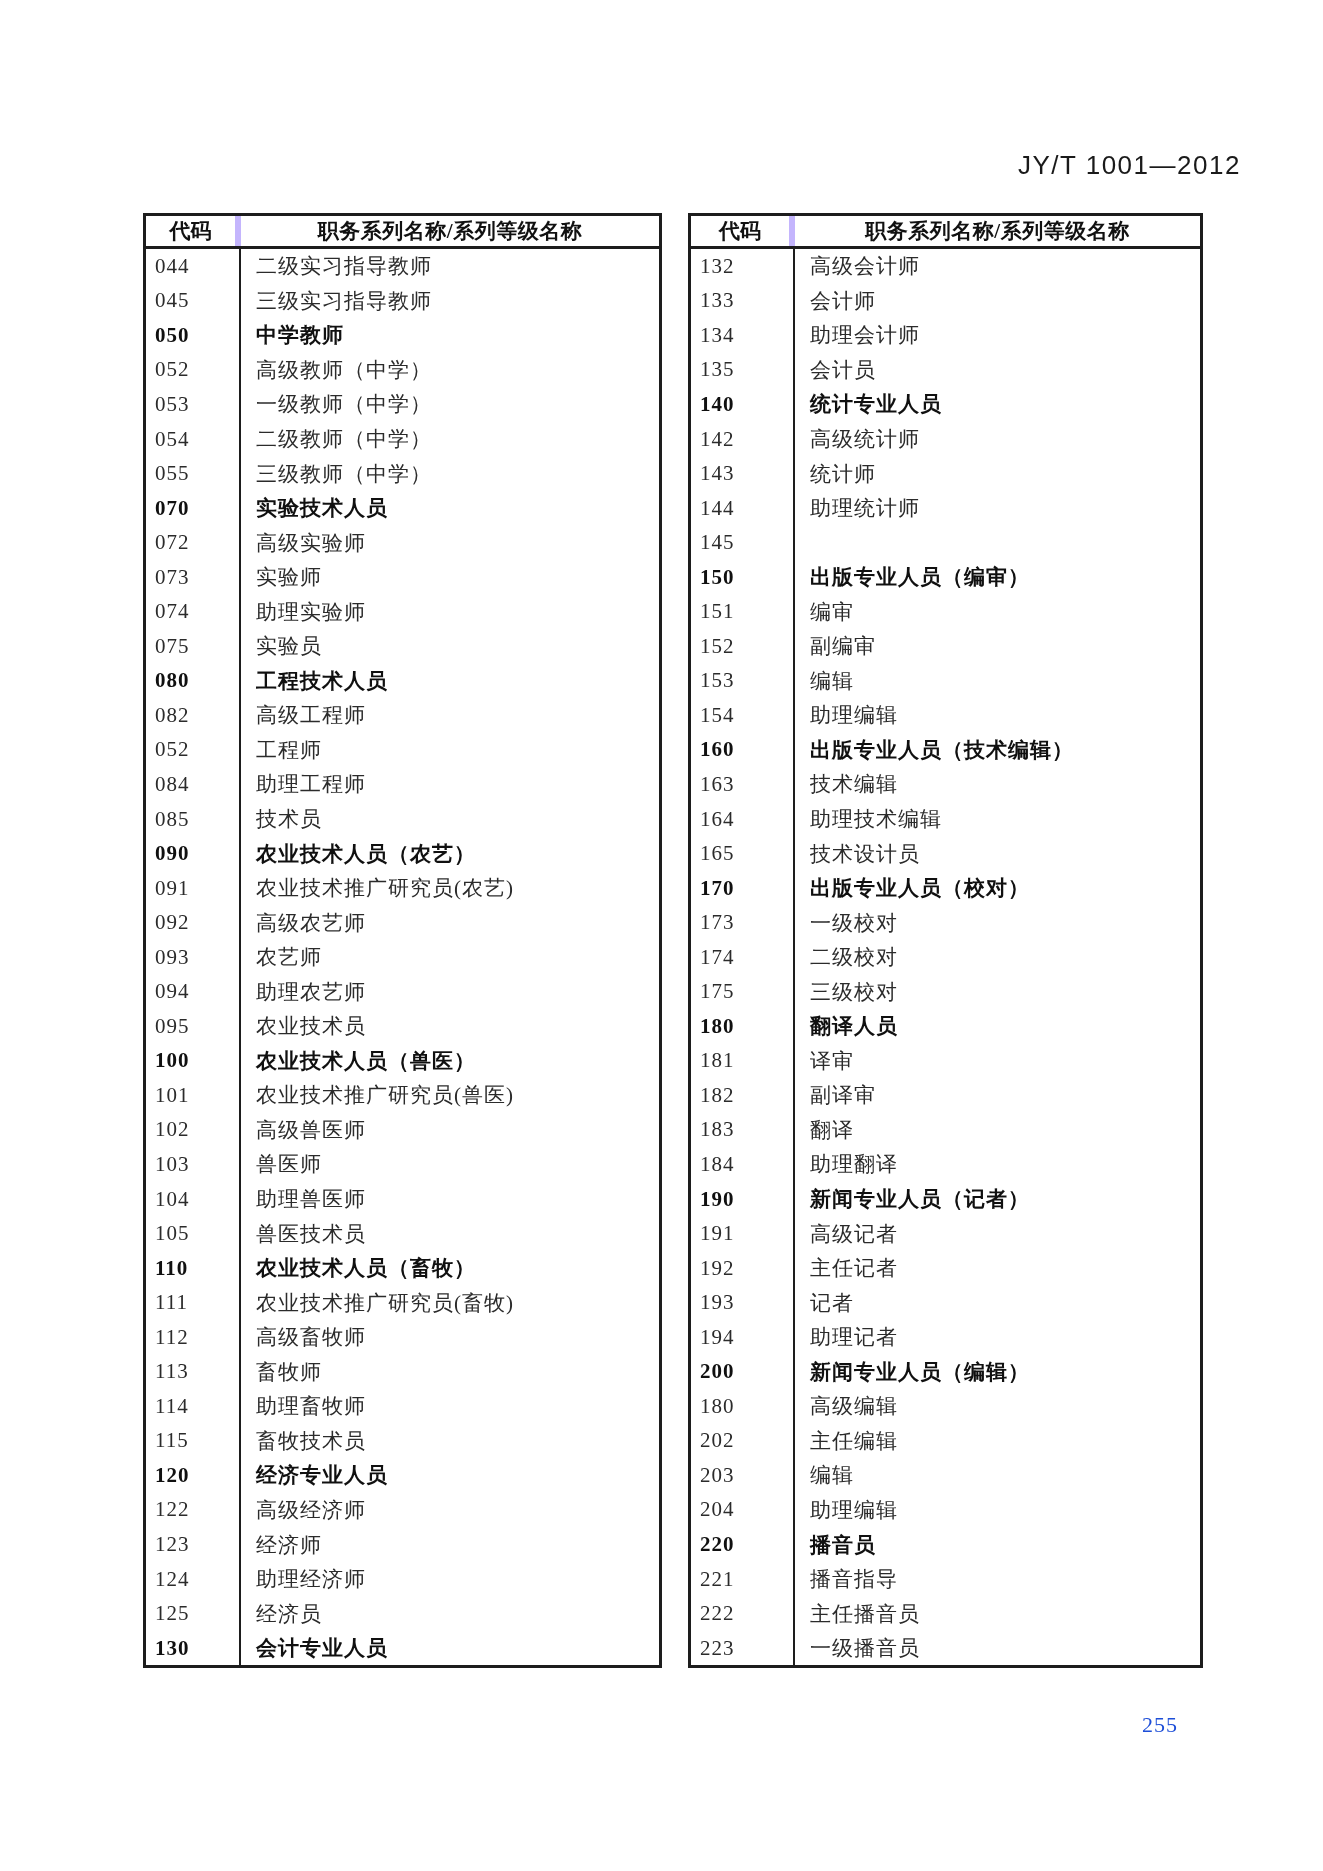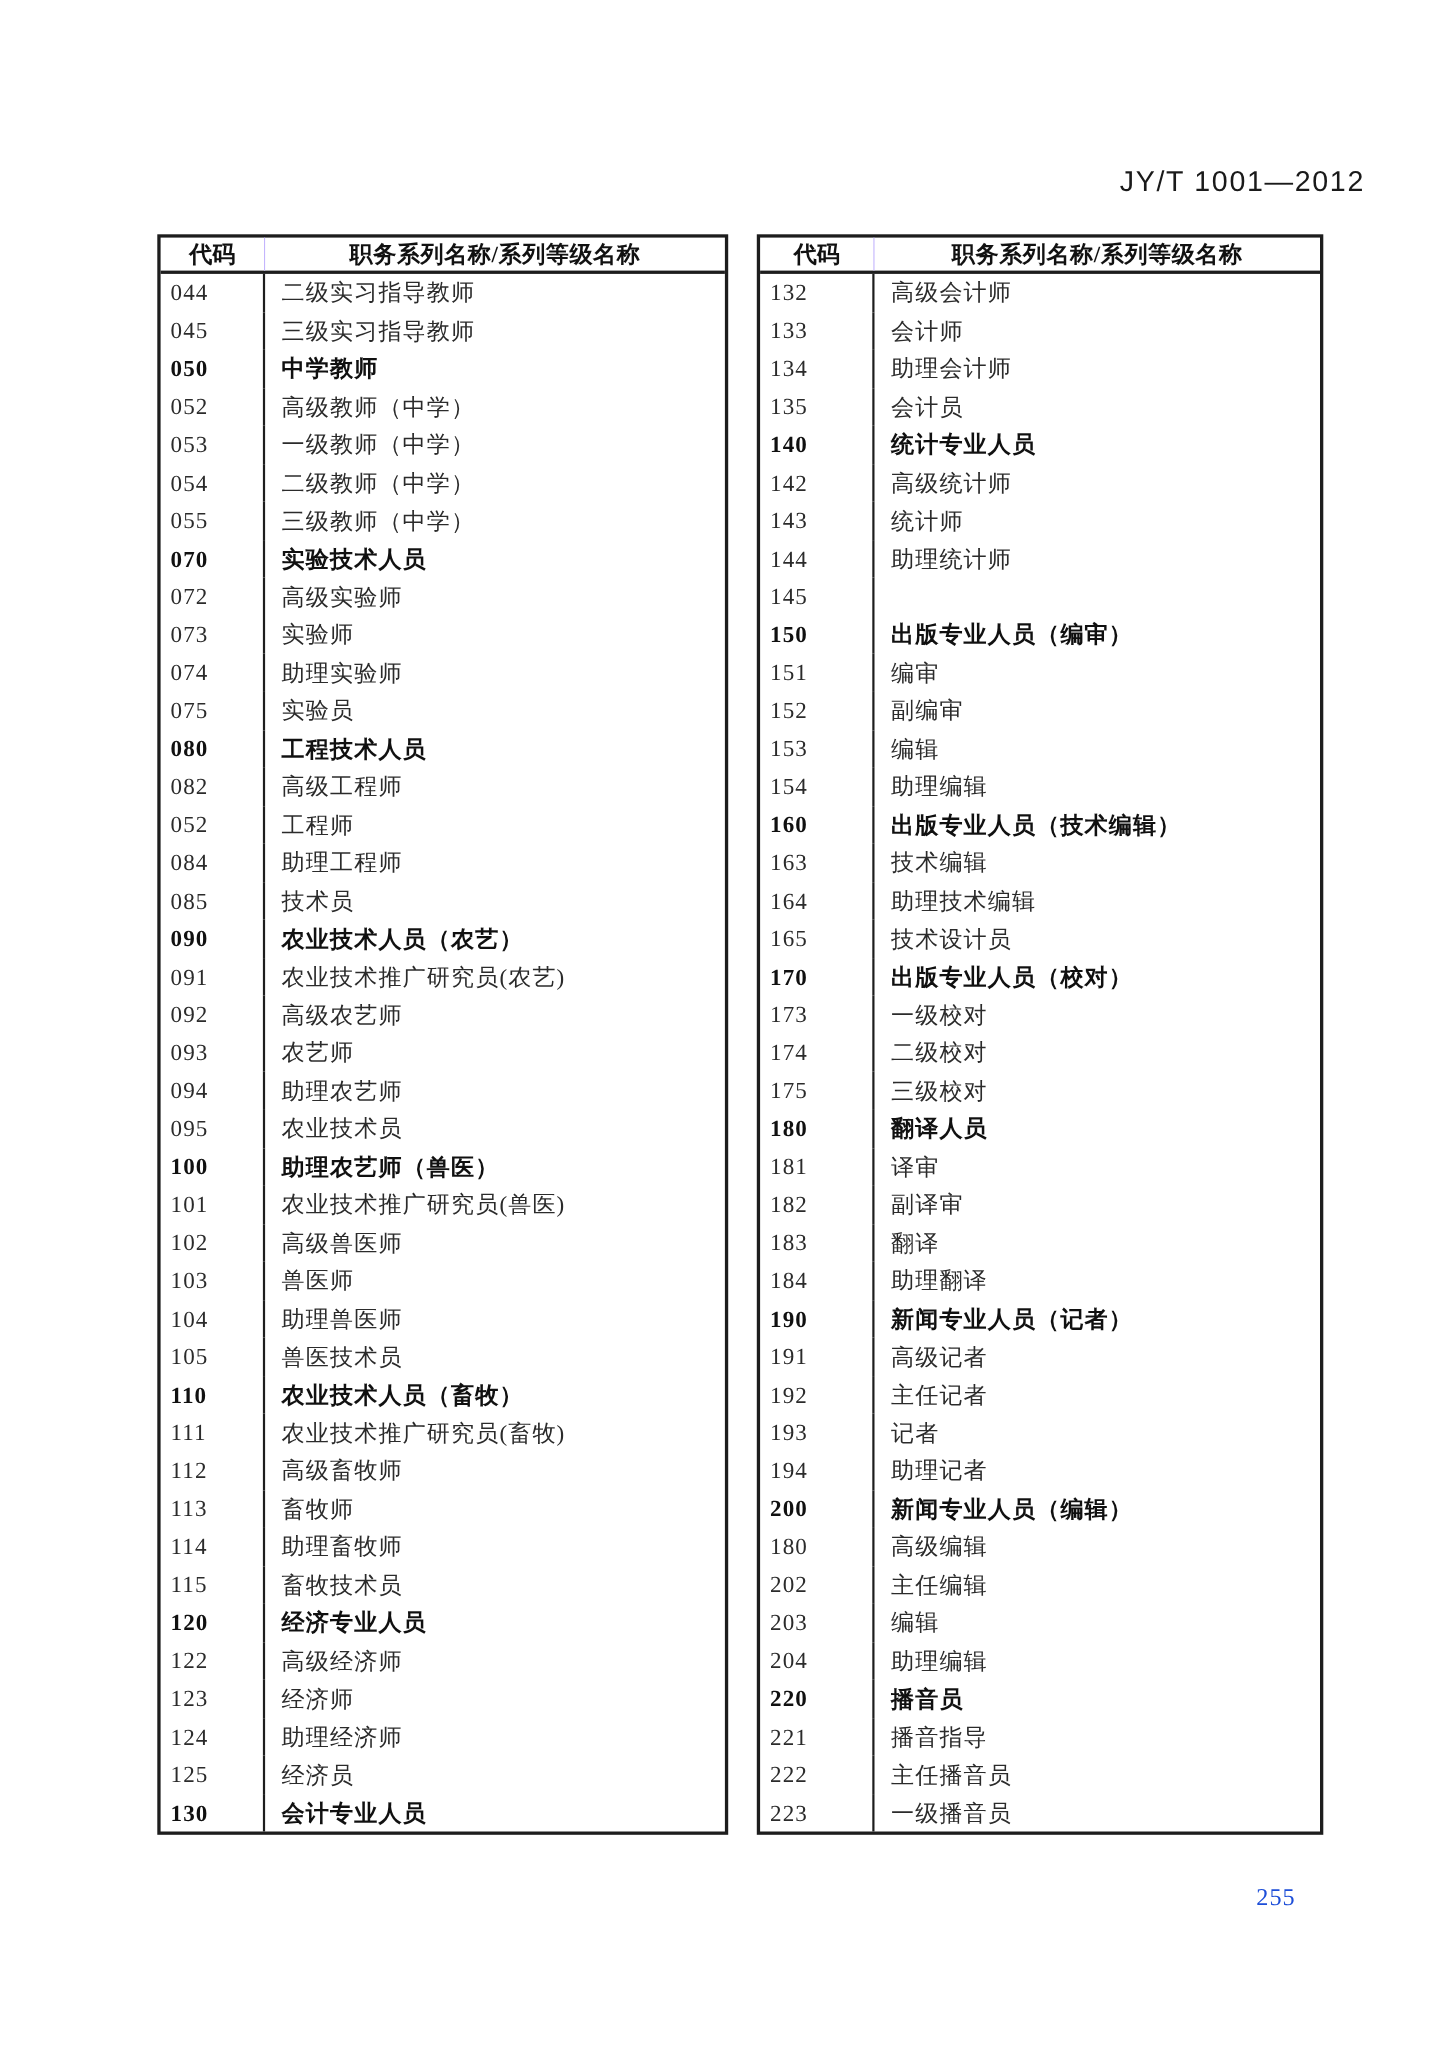--- a/index.html
+++ b/index.html
@@ -34,21 +34,21 @@
   .thead {
     display: flex;
     height: 33px;
     border-bottom: 3px solid #1d1d1d;
     font-weight: bold;
     font-size: 21px;
     color: #111;
     align-items: stretch;
   }
   .th { display: flex; align-items: center; justify-content: center; }
-  .code-h { border-right: 1px solid #c4b5fd; }
+  .code-h { border-right: 6px solid #c4b5fd; }
   .name-h { flex: 1; letter-spacing: 0.5px; }
 
   .left  .code-h, .left  .code-cell { width: 95px; }
   .right .code-h, .right .code-cell { width: 104px; }
 
   .trow {
     display: flex;
     height: 34.55px;
     align-items: stretch;
     font-size: 21px;
@@ -176,21 +176,21 @@
         <div class="trow">
           <div class="cell code-cell">094</div>
           <div class="cell name-cell">助理农艺师</div>
         </div>
         <div class="trow">
           <div class="cell code-cell">095</div>
           <div class="cell name-cell">农业技术员</div>
         </div>
         <div class="trow group">
           <div class="cell code-cell">100</div>
-          <div class="cell name-cell">助理农艺师（兽医）</div>
+          <div class="cell name-cell">农业技术人员（兽医）</div>
         </div>
         <div class="trow">
           <div class="cell code-cell">101</div>
           <div class="cell name-cell">农业技术推广研究员(兽医)</div>
         </div>
         <div class="trow">
           <div class="cell code-cell">102</div>
           <div class="cell name-cell">高级兽医师</div>
         </div>
         <div class="trow">

